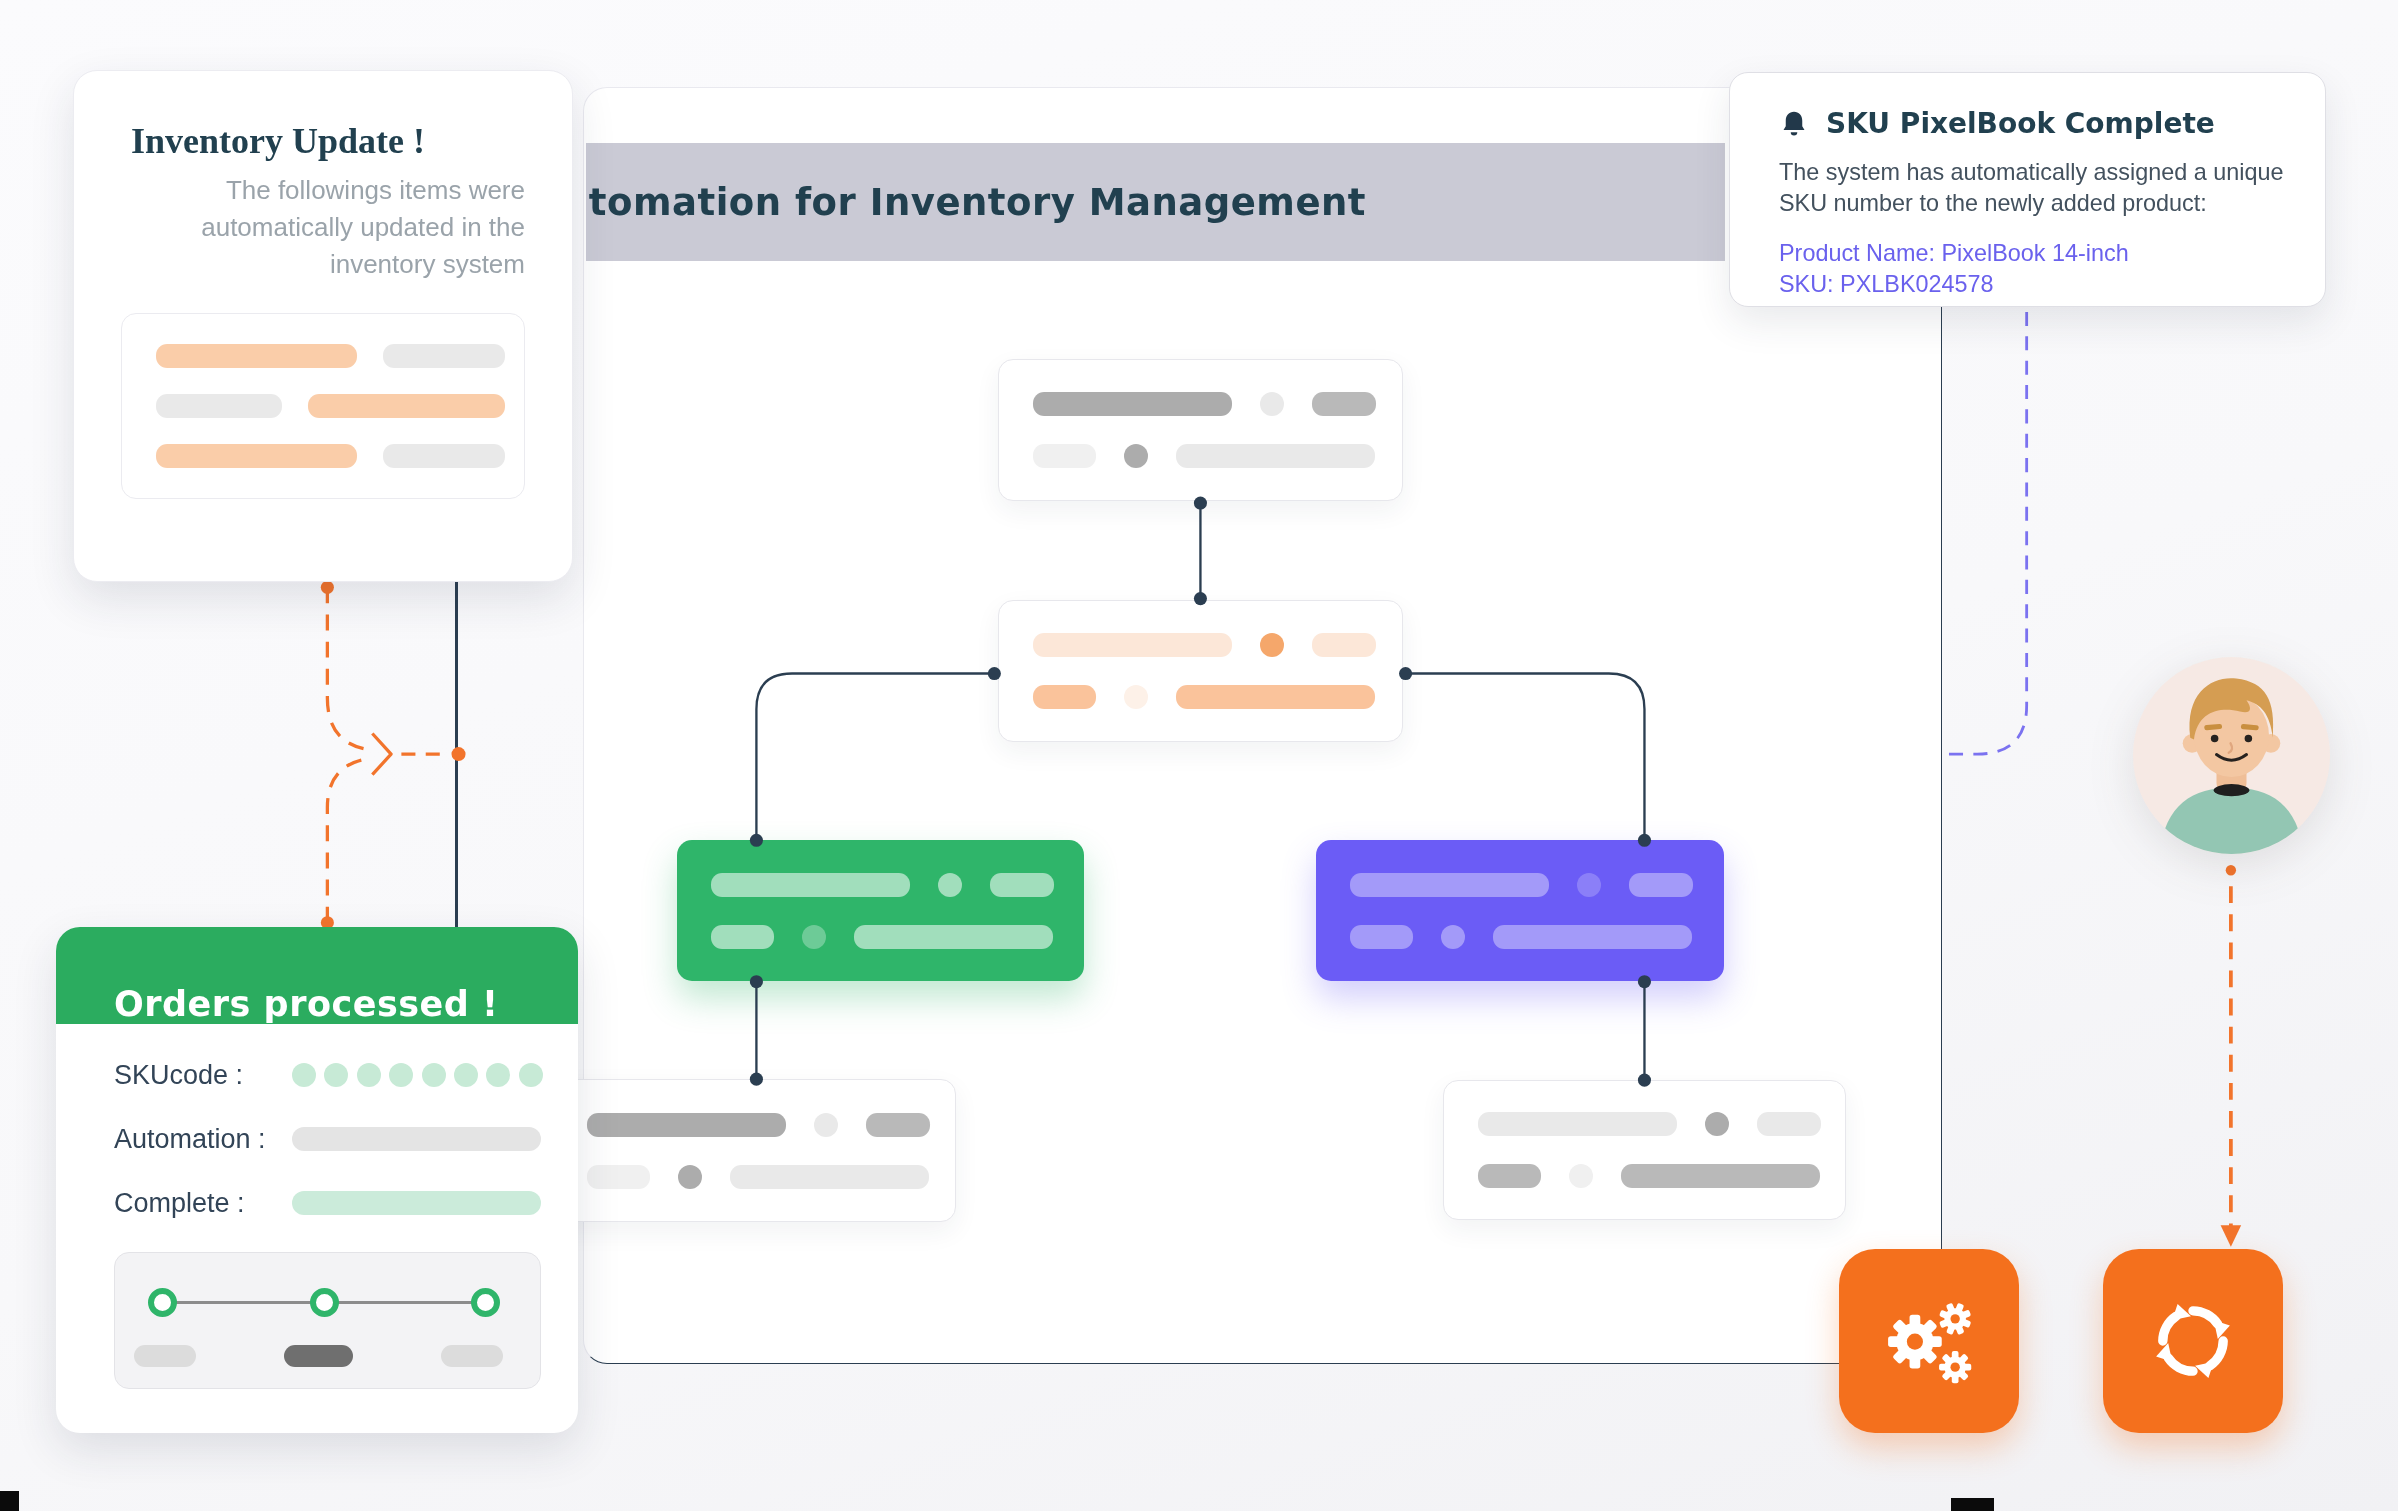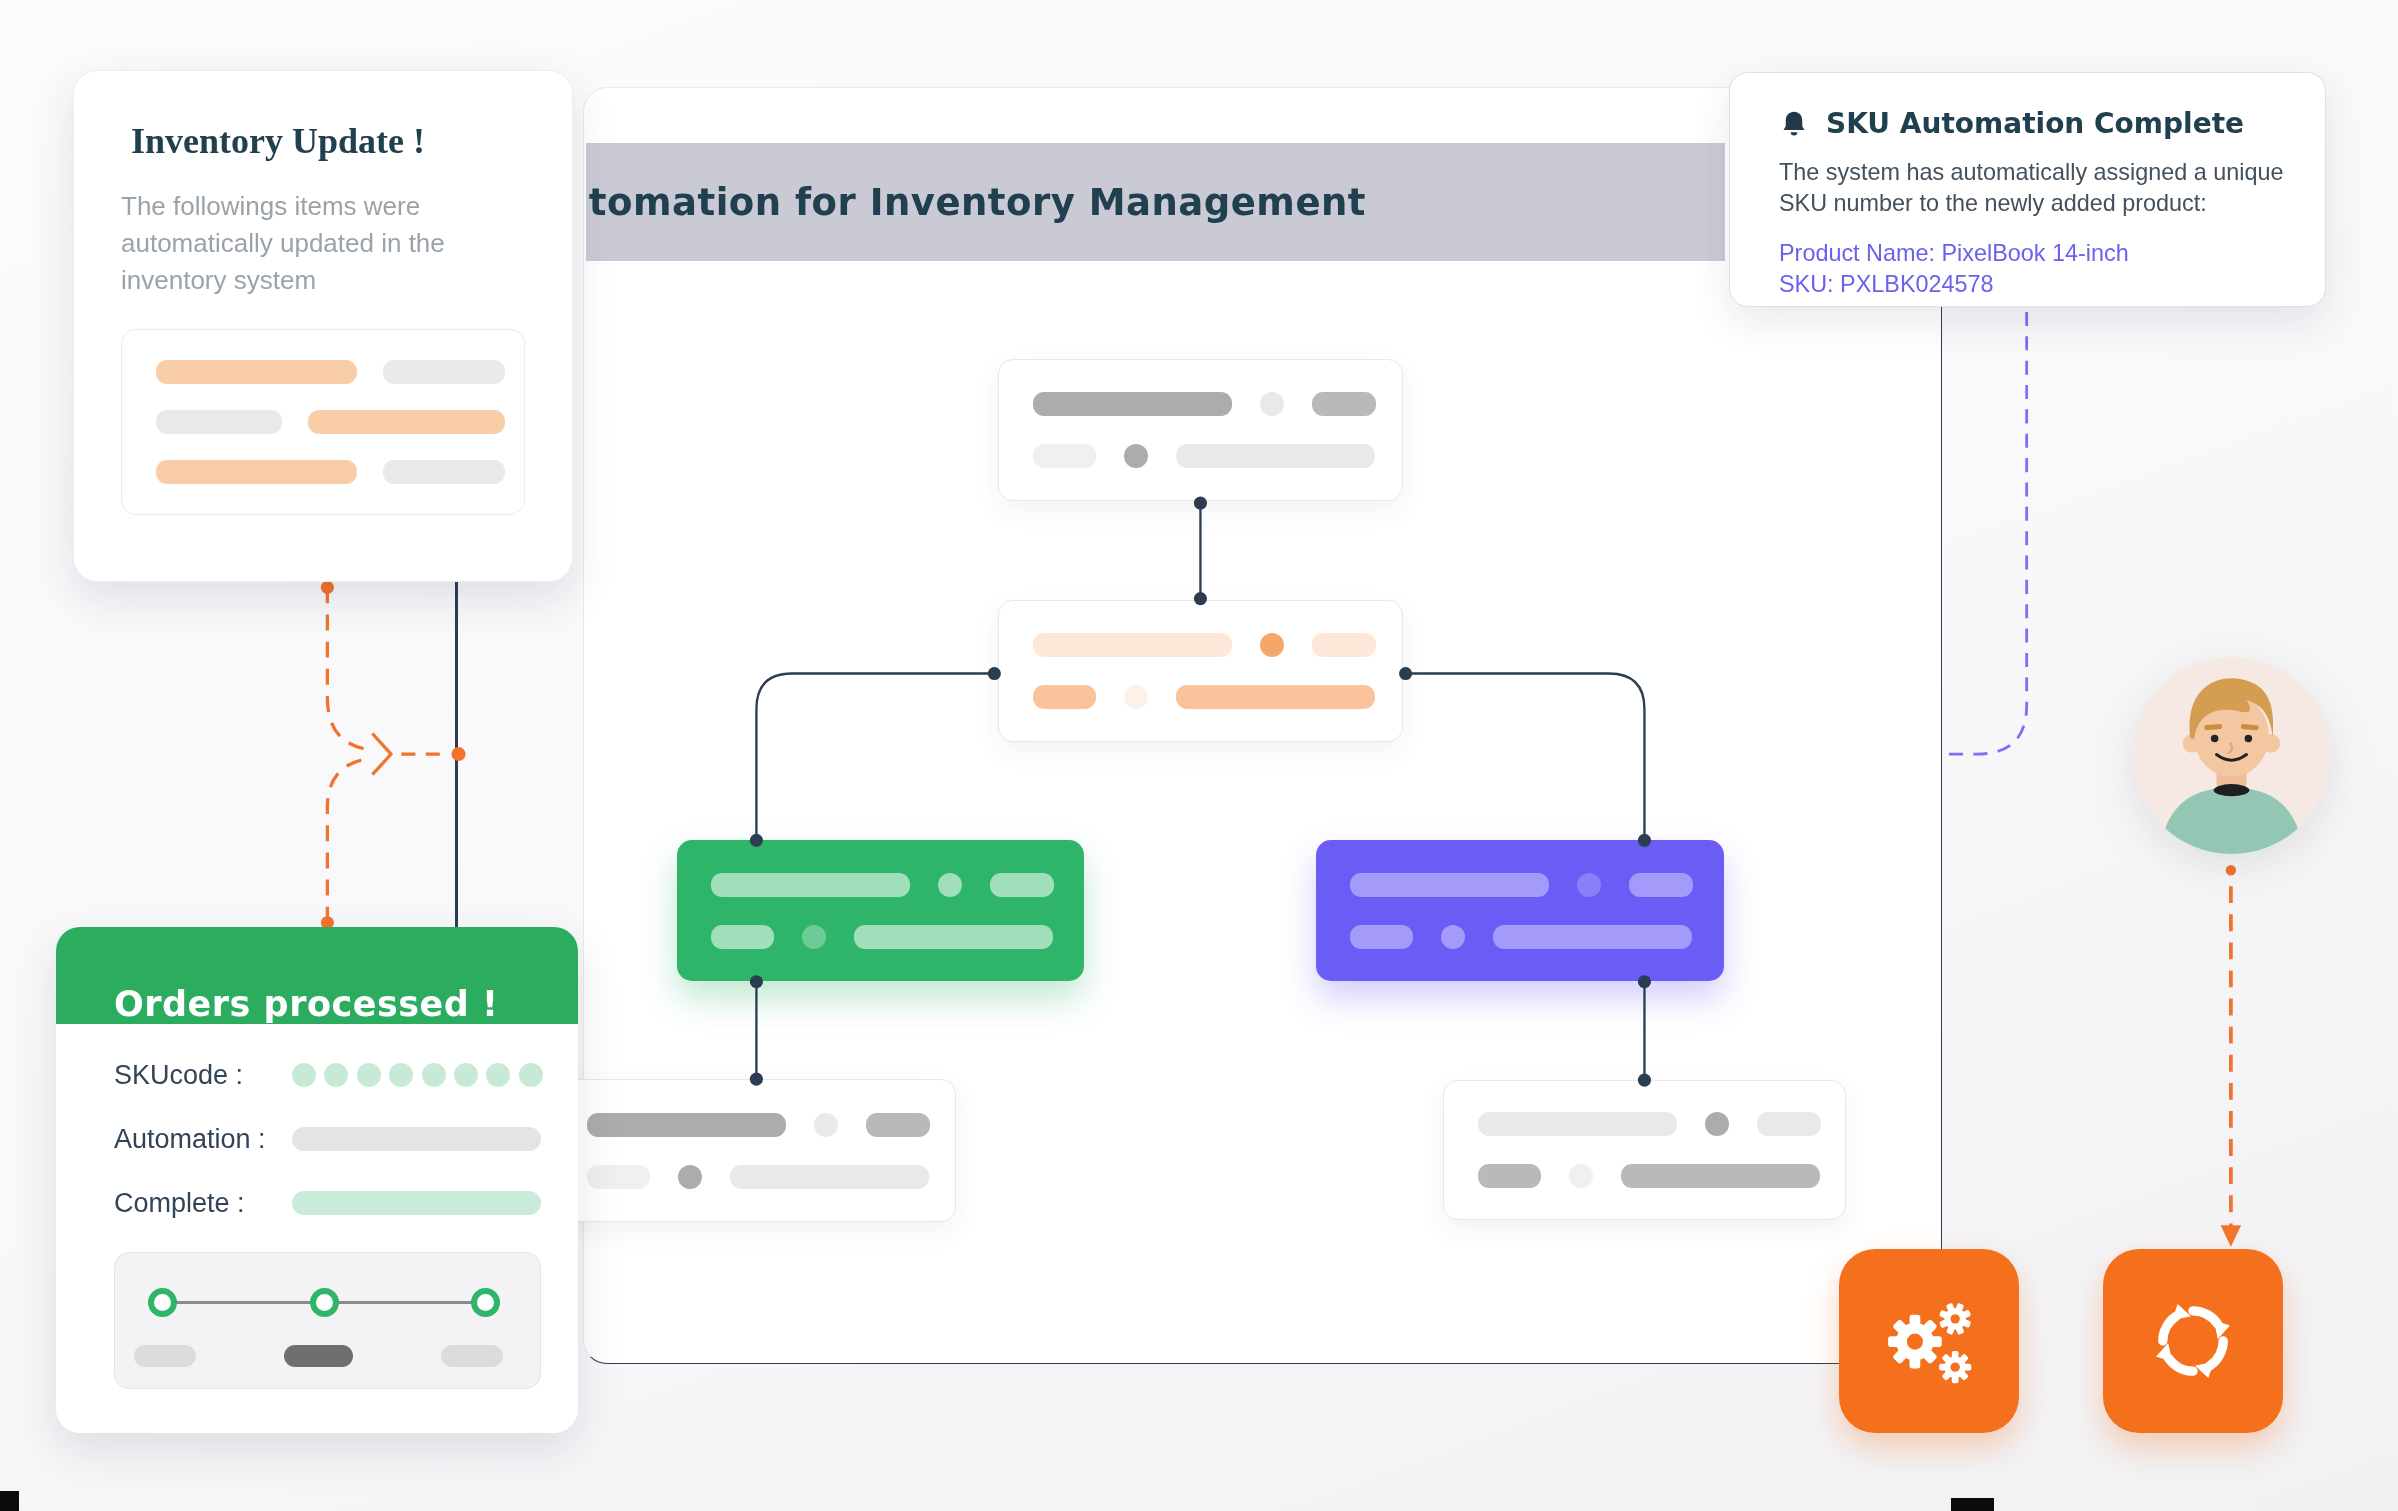--- a/index.html
+++ b/index.html
@@ -30,21 +30,21 @@
   .skel-dot{border-radius:50%;flex:none;}
 
   
   .overlay{position:absolute;left:0;top:0;z-index:4;pointer-events:none;}
 
   
   .card{position:absolute;background:#fff;border:0.9px solid #ECECF1;border-radius:24px;
         box-shadow:0 17px 45px rgba(35,45,65,.12);box-sizing:border-box;z-index:5;}
   .inventory{left:73px;top:70px;width:500px;height:512px;padding:39px 47px 0 47px;}
   .inv-title{margin:10px;font-family:Liberation Serif, serif;font-weight:700;font-size:36px;color:var(--heading);}
-  .inv-body{margin:26px 0 0 0;font-size:26px;line-height:37px;color:var(--text_gray);}
+  .inv-body{margin:10px 0 0 0;font-size:26px;line-height:37px;color:var(--text_gray);text-align:right;}
   .inv-skel{margin-top:30px;border:1.9px solid #EBEBF0;border-radius:15px;padding:30px 34px;
             display:flex;flex-direction:column;row-gap:26px;}
 
   .orders{left:56px;top:927px;width:522px;height:506px;overflow:hidden;border:none;}
   .orders-header{height:97px;background:var(--green_header);display:flex;align-items:flex-end;padding-left:58px;}
   .orders-title{font-family:"DejaVu Sans",sans-serif;font-weight:700;font-size:35px;color:#fff;letter-spacing:0.5px;}
   .orders-body{padding:36px 37px 0 58px;}
   .o-row{display:flex;align-items:center;height:30px;margin-bottom:34px;}
   .o-label{width:178px;flex:none;font-size:27px;color:var(--label_dark);}
   .o-value{flex:1;display:flex;align-items:center;}
@@ -271,21 +271,21 @@
       </div>
     </div>
   </div>
 
   <div class="card sku">
     <div class="sku-head">
       <svg width="30" height="30" viewBox="0 0 32 32">
         <path d="M16,3 C10.8,3 7.2,7 7.2,12.4 L7.2,18.5 L4.8,22.5 L27.2,22.5 L24.8,18.5 L24.8,12.4 C24.8,7 21.2,3 16,3 Z" fill="#22384A"></path>
         <path d="M12.5,24.8 a3.5,3.5 0 0 0 7,0 Z" fill="#22384A"></path>
       </svg>
-      <span class="sku-title">SKU Automation Complete</span>
+      <span class="sku-title">SKU PixelBook Complete</span>
     </div>
     <p class="sku-body">The system has automatically assigned a unique SKU number to the newly added product:</p>
     <p class="sku-purple">
       <span>Product Name: PixelBook 14-inch</span><br>
       <span>SKU: PXLBK024578</span>
     </p>
   </div>
 
   <div class="avatar">
     <svg width="197" height="197" viewBox="0 0 210 210">

